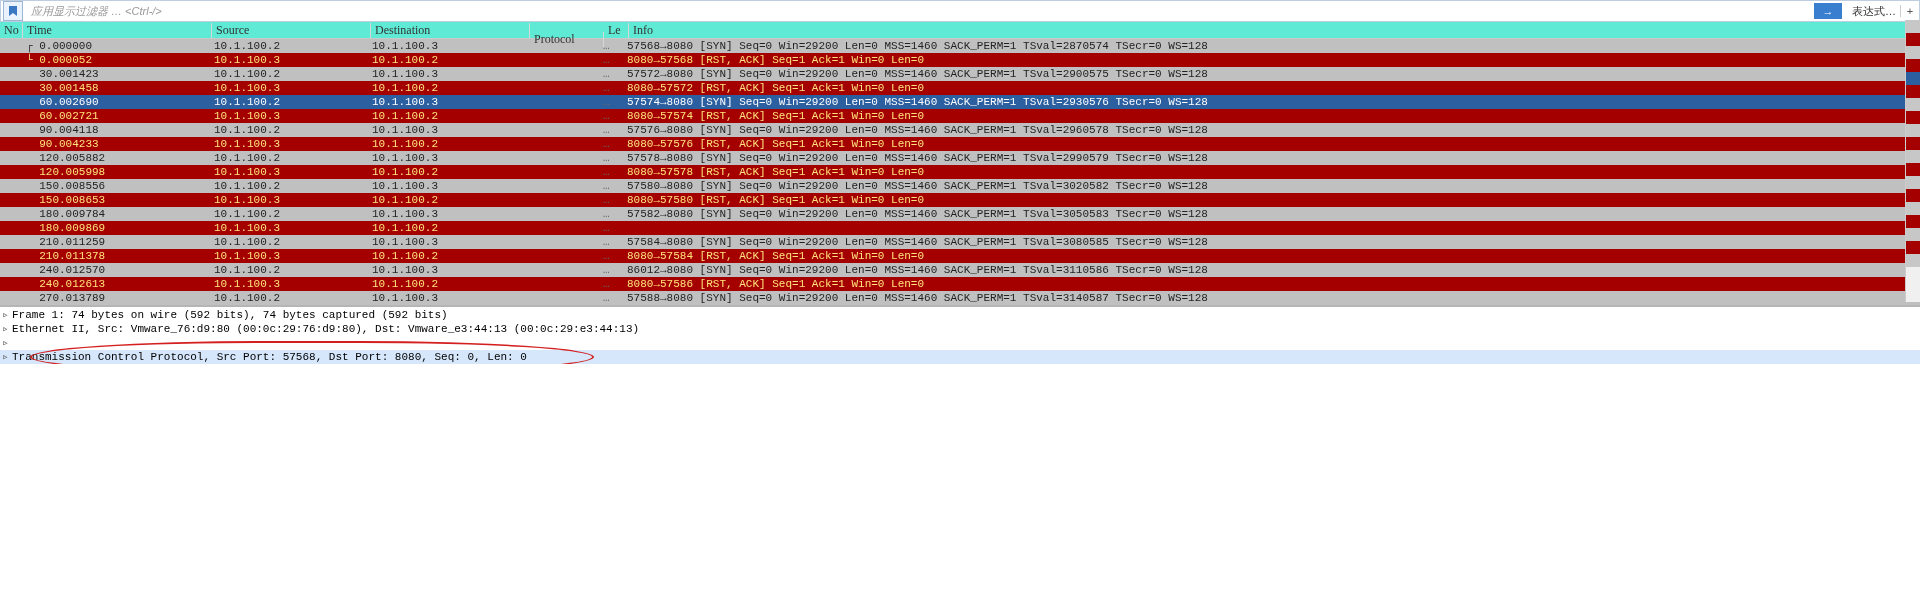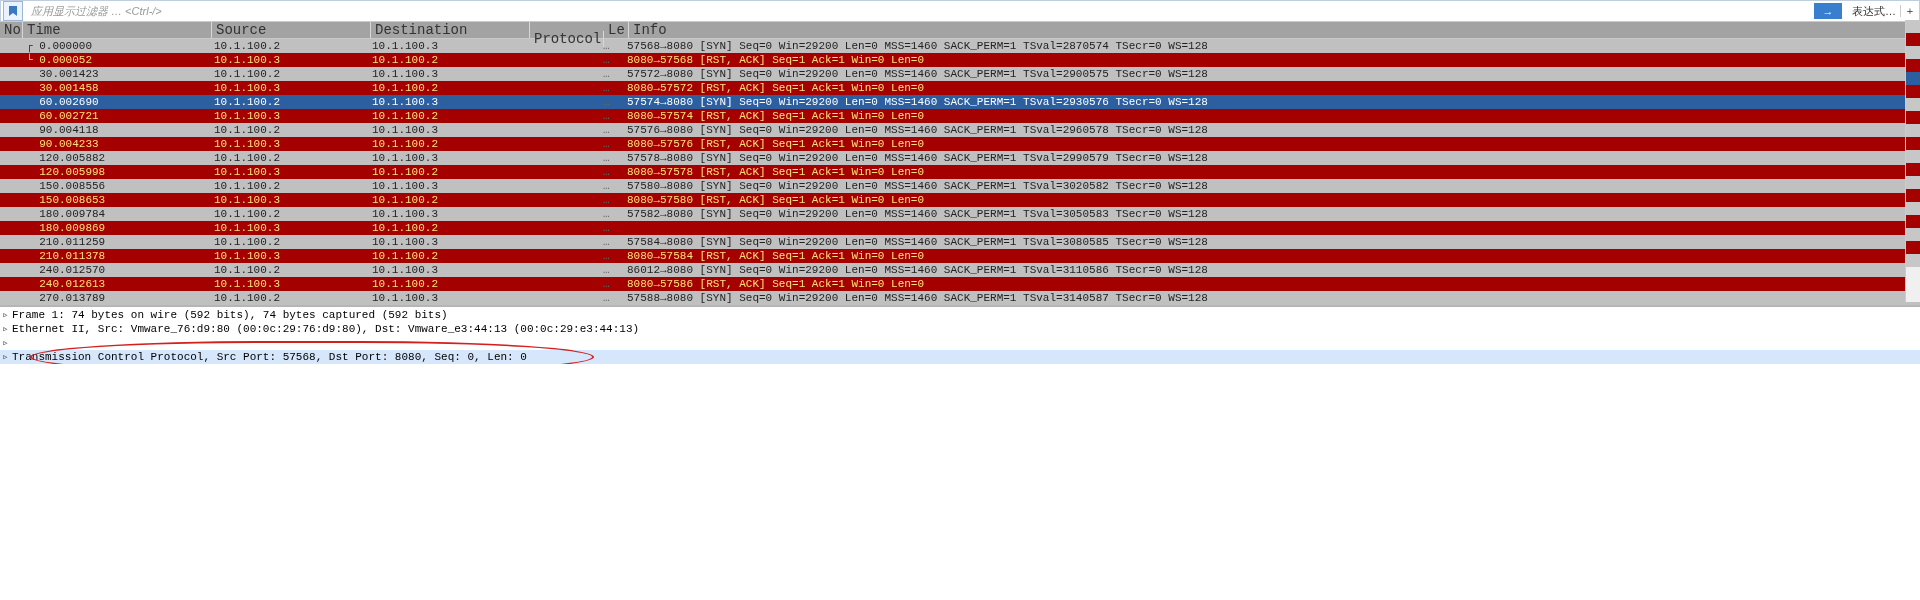--- a/index.html
+++ b/index.html
@@ -4,21 +4,21 @@
 <style>
   html,body{margin:0;padding:0;font-family:"Microsoft YaHei",Arial,sans-serif;font-size:11px;color:#000;background:#fff;width:1920px;}
   .toolbar{display:flex;align-items:center;height:20px;border:1px solid #bfcde0;background:#fff;}
   .tb-icon{width:18px;height:18px;border:1px solid #9db6d6;background:#e9f2fd;margin:0 2px;display:flex;align-items:center;justify-content:center;}
   .tb-text{color:#888;padding:0 6px;font-style:italic;flex:0 0 auto;}
   .tb-placeholder{color:#999;font-style:italic;}
   .tb-spacer{flex:1 1 auto;}
   .tb-btn-blue{width:28px;height:16px;background:#3a7fcf;margin-right:6px;display:flex;align-items:center;justify-content:center;color:#fff;}
   .tb-expr{padding:0 4px;color:#333;}
   .tb-plus{width:18px;text-align:center;color:#555;border-left:1px solid #ccc;}
-  .hdr{display:flex;background:#a3a3a3;border-bottom:1px solid #c9c9c9;height:16px;align-items:center;font-family:Liberation Mono, monospace;font-size:14px;color:#333;}
+  .hdr{display:flex;background:#5eead4;border-bottom:1px solid #c9c9c9;height:16px;align-items:center;font-family:Liberation Serif, serif;font-size:12px;color:#333;}
   .hdr>div{border-right:1px solid #d8d8d8;padding:0 4px;white-space:nowrap;overflow:hidden;}
   .c-no{width:14px;}
   .c-time{width:180px;}
   .c-src{width:150px;}
   .c-dst{width:150px;}
   .c-proto{width:65px;margin-top:18px;}
   .c-len{width:16px;}
   .c-info{flex:1 1 auto;}
   .rows{font-family:"Courier New",monospace;font-size:11px;}
   .row{display:flex;height:14px;line-height:14px;white-space:pre;}

